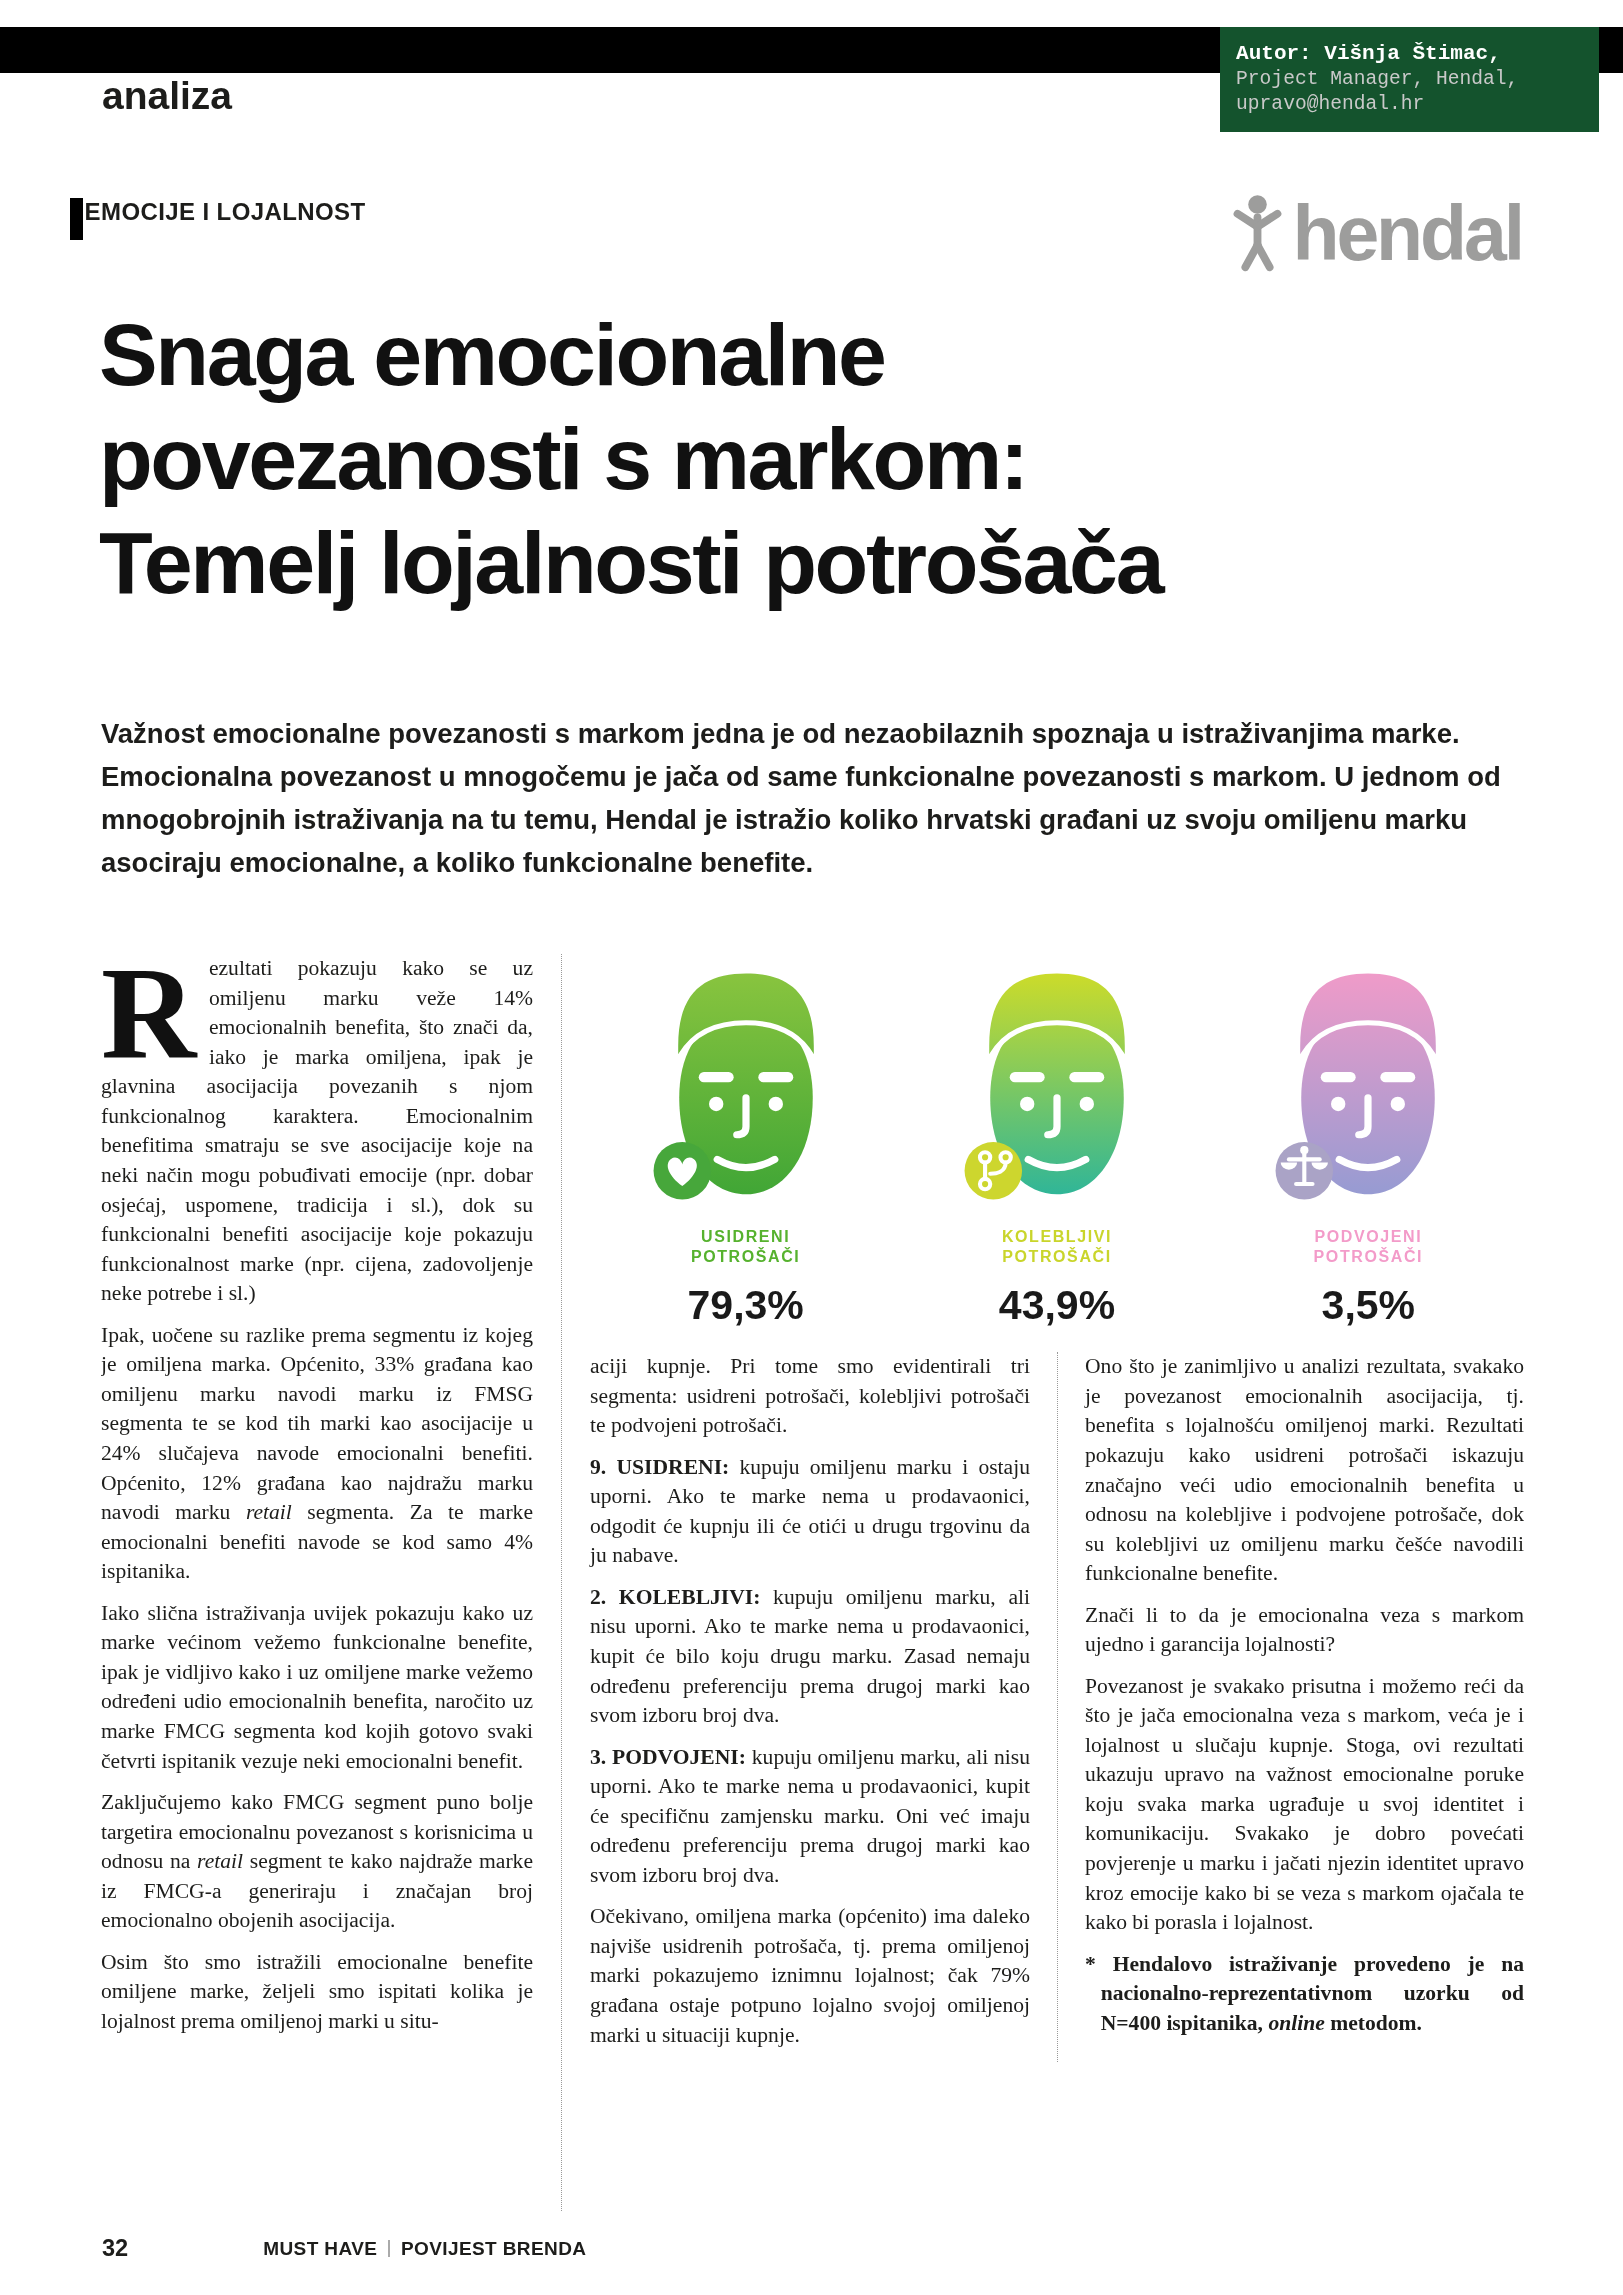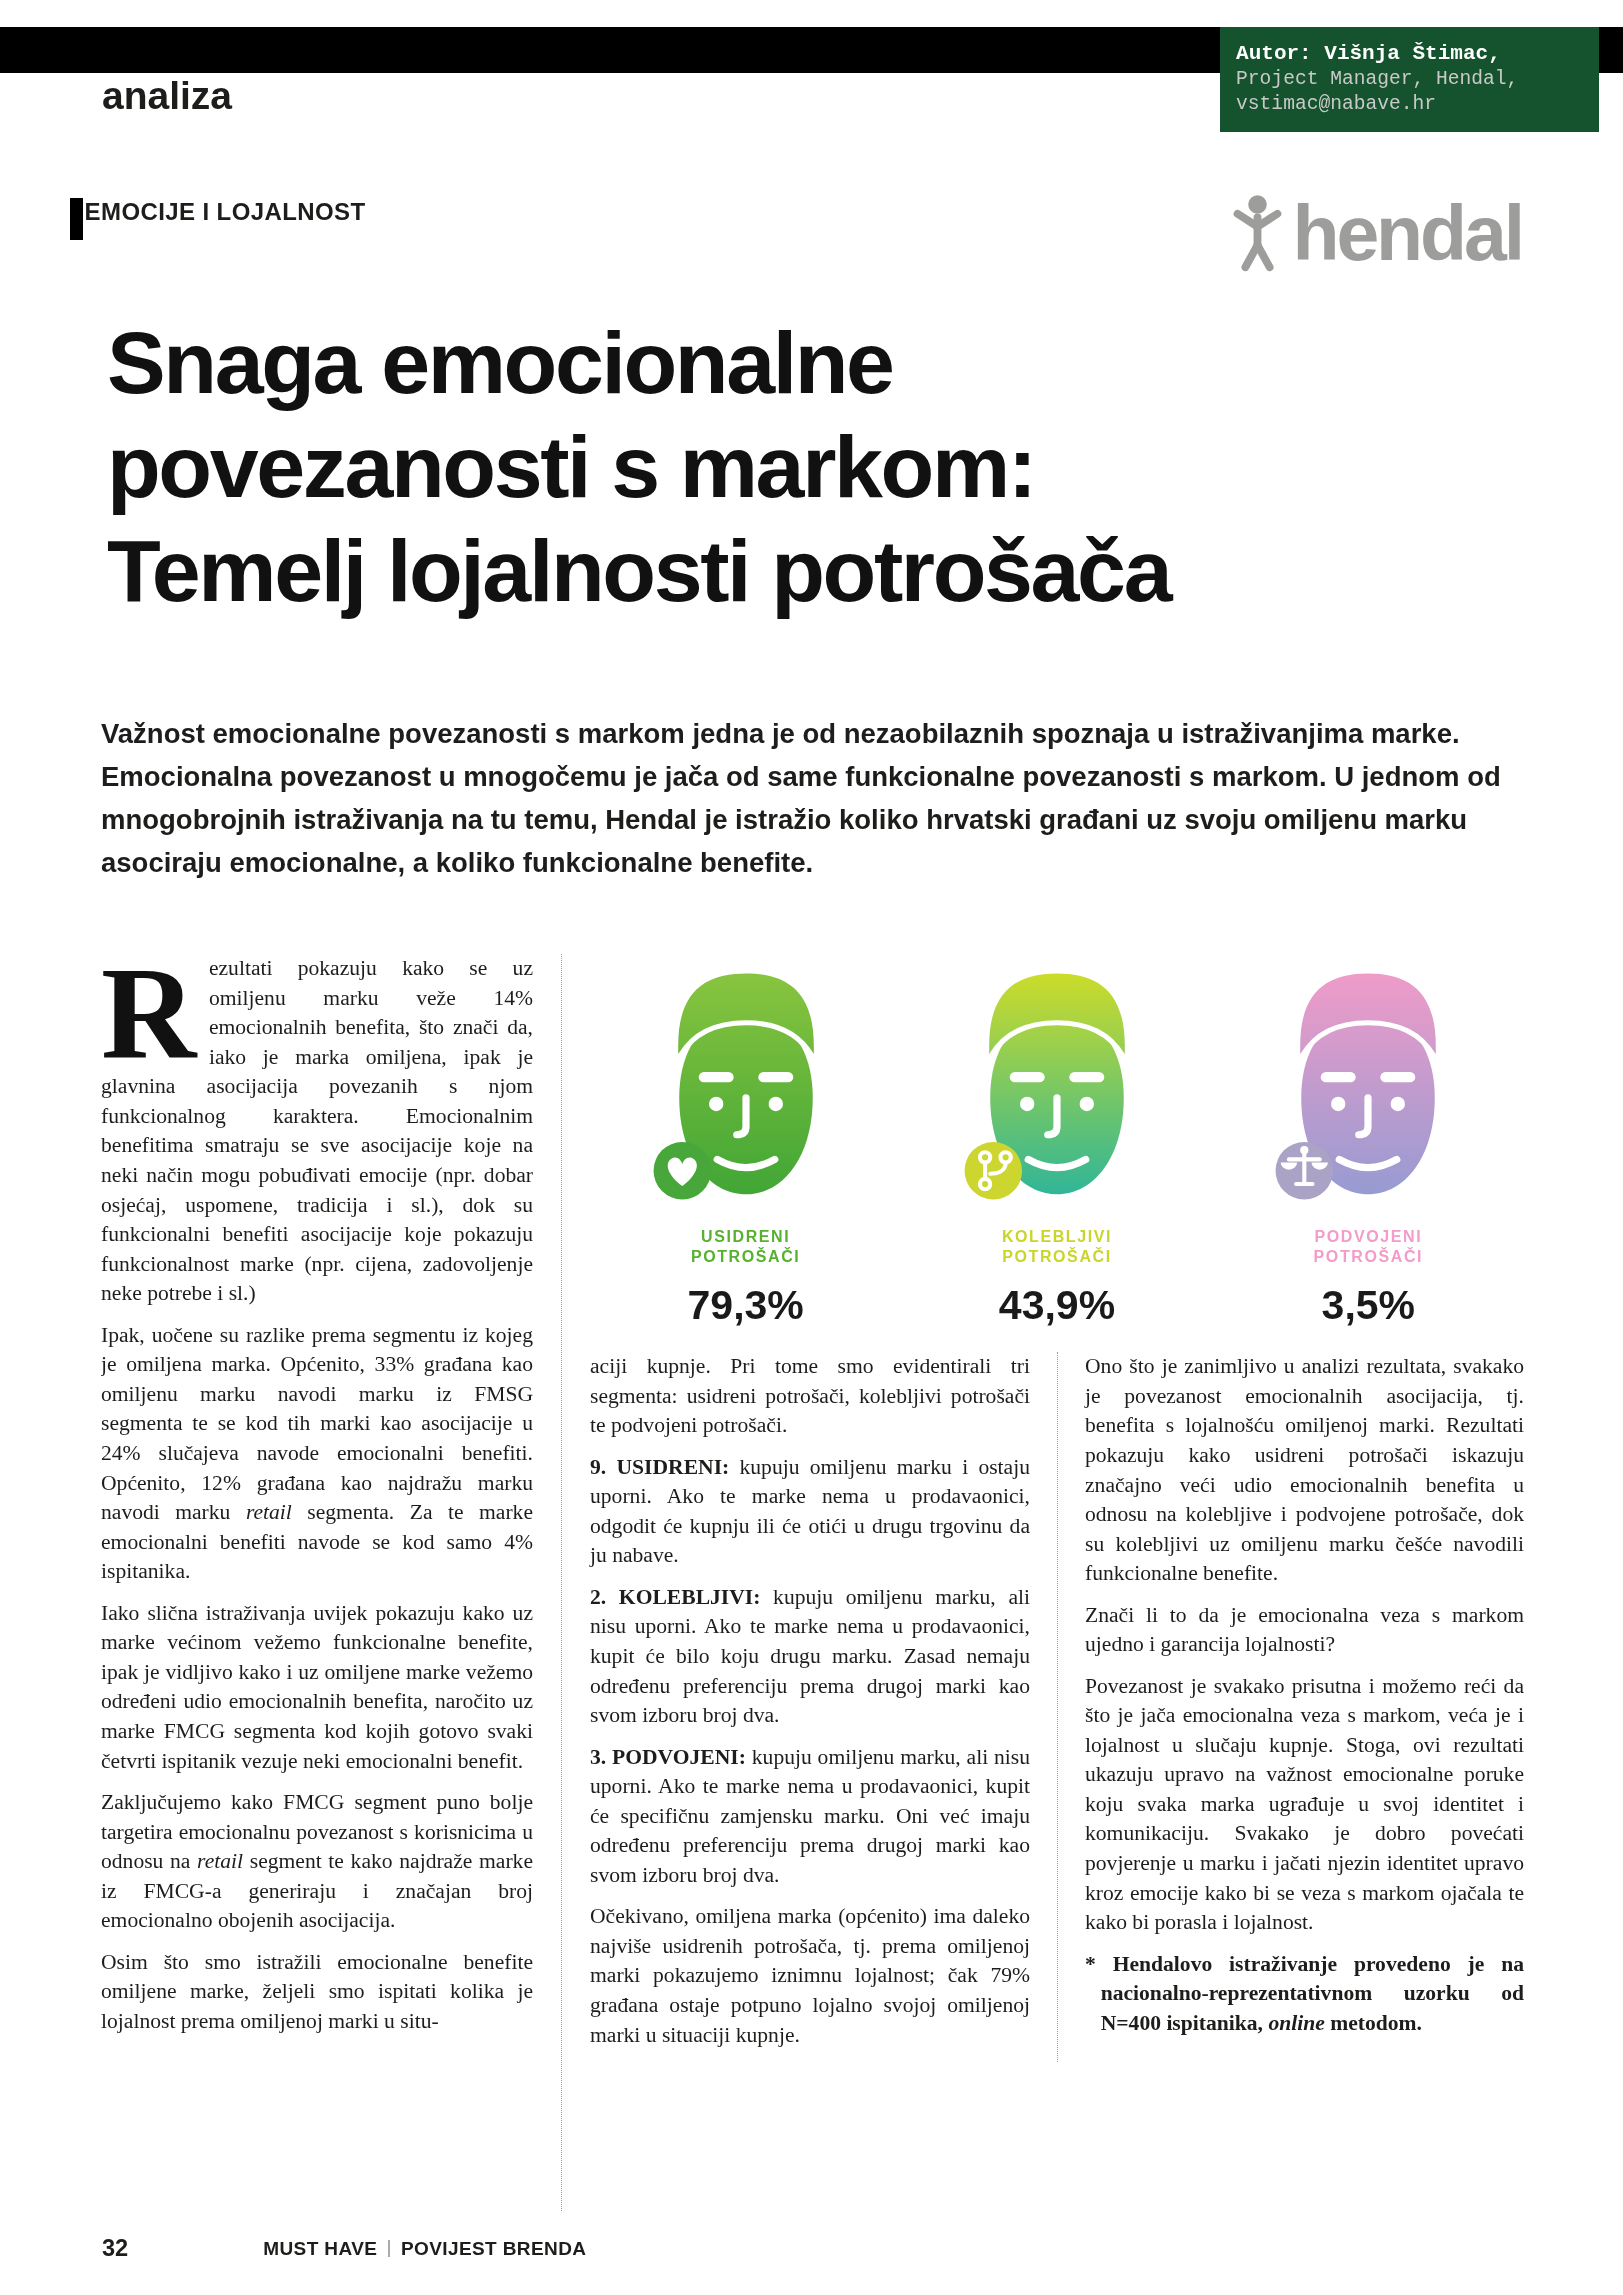--- a/index.html
+++ b/index.html
@@ -17,21 +17,21 @@
            font-weight:bold;font-size:39px;color:#1d1d1b;}
   .kicker{position:absolute;top:198px;left:70px;display:flex;gap:2px;}
   .kicker-bar{width:12.6px;height:42px;background:#000000;}
   .kicker-text{font-family:"Liberation Sans",sans-serif;font-weight:bold;font-size:24px;letter-spacing:0.4px;}
   .logo{position:absolute;top:192px;right:101px;display:flex;align-items:center;gap:6.3px;}
   .logo-word{font-family:"Liberation Sans",sans-serif;font-weight:bold;font-size:77px;line-height:1;
              letter-spacing:-3.1px;color:#9d9d9c;}
   .logo-icon{width:57px;height:82px;}
 
   
-  .headline{position:absolute;top:303px;left:99px;width:1450px;margin:8px;
+  .headline{position:absolute;top:303px;left:99px;width:1450px;margin:0;
             font-family:"Liberation Sans",sans-serif;font-weight:bold;font-size:88px;
             line-height:1.18;letter-spacing:-2.4px;color:#111111;}
   .headline .hl{display:block;}
   .lead{position:absolute;top:713px;left:101px;width:1428px;margin:0;
         font-family:"Liberation Sans",sans-serif;font-weight:bold;font-size:27.5px;line-height:1.56;
         color:#1d1d1b;}
 
   
   .body-grid{position:absolute;top:954px;left:101px;width:1423px;height:1257px;
              display:grid;grid-template-columns:460px 1fr;overflow:hidden;}
@@ -67,21 +67,21 @@
 </style>
 </head>
 <body>
 
 <div class="page">
 
   <div class="top-bar"></div>
   <div class="author-box">
     <div class="author-name">Autor: Višnja Štimac,</div>
     <div class="author-role">Project Manager, Hendal,</div>
-    <div class="author-email">vstimac@nabave.hr</div>
+    <div class="author-email">upravo@hendal.hr</div>
   </div>
   <div class="tagline">analiza</div>
 
   <div class="kicker">
     <div class="kicker-bar"></div>
     <div class="kicker-text">EMOCIJE I LOJALNOST</div>
   </div>
 
   <div class="logo">
     <svg class="logo-icon" viewBox="0 0 80 110">

